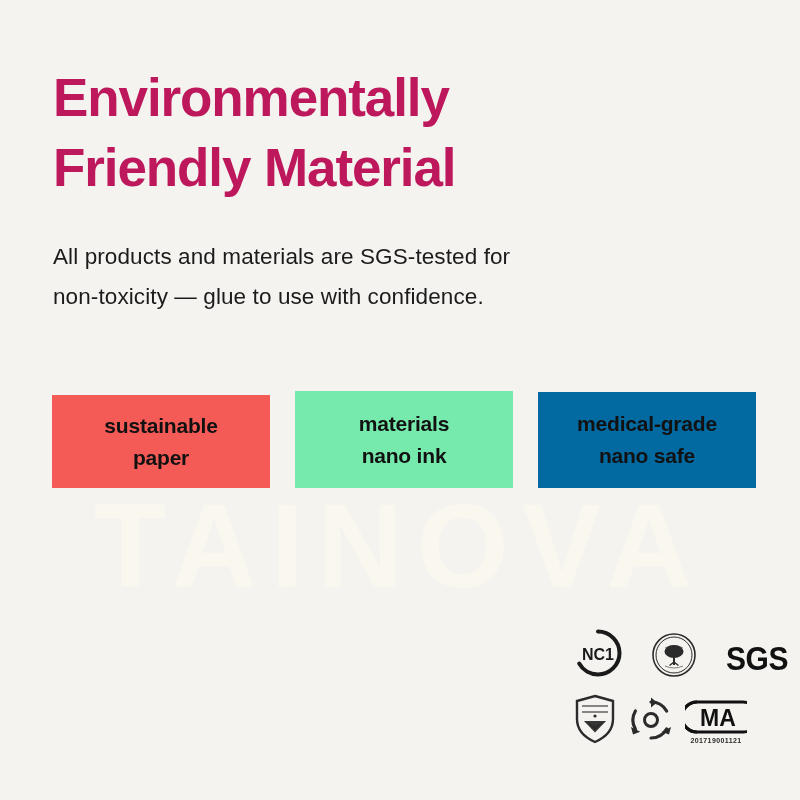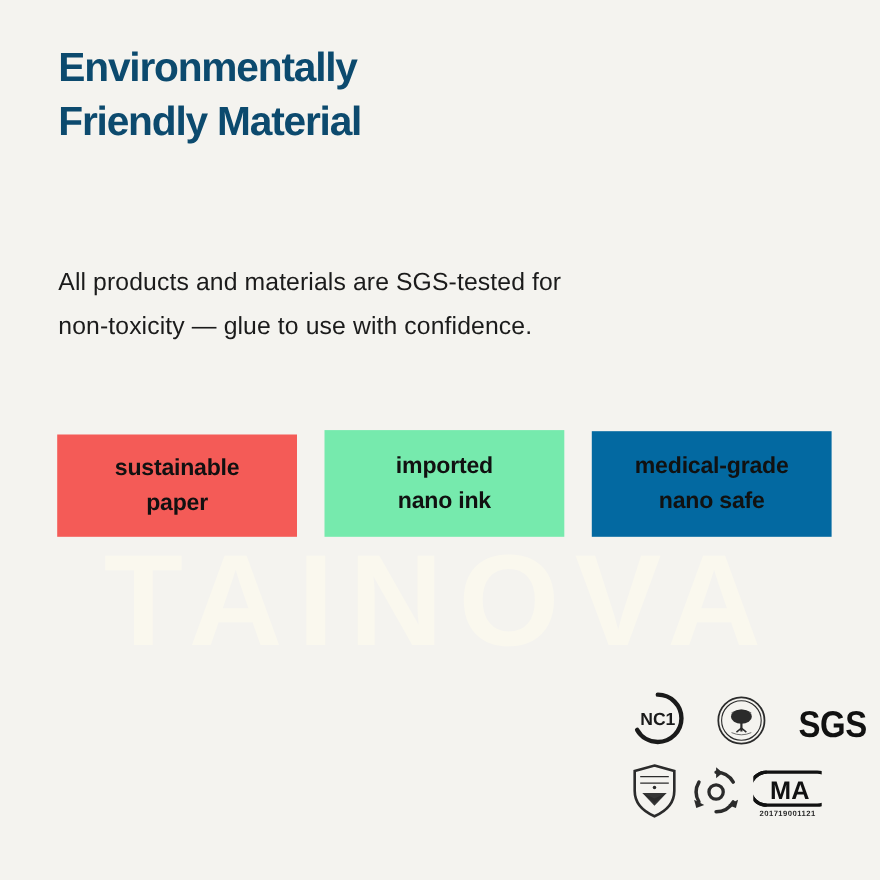--- a/index.html
+++ b/index.html
@@ -32,28 +32,28 @@
     line-height: 1;
     white-space: nowrap;
     user-select: none;
     pointer-events: none;
   }
 
   
   #heading {
     position: absolute;
     left: 53px;
-    top: 38px;
+    top: 63px;
     width: 640px;
     font-family: "Liberation Sans", sans-serif;
-    font-size: 37px;
+    font-size: 53px;
     font-weight: 700;
     line-height: 1.32;
     letter-spacing: -1.1px;
-    color: #0c4a6e;
+    color: #be185d;
   }
   #heading .line { display: block; }
 
   
   #subtitle {
     position: absolute;
     left: 53px;
     top: 237px;
     width: 600px;
     font-size: 22.5px;
@@ -142,21 +142,21 @@
 </p>
 
 <div id="tag-row">
 
   <div class="tag tag-0" style="background-color: rgb(244, 91, 87);">
     <span class="tline">sustainable</span>
     <span class="tline">paper</span>
   </div>
 
   <div class="tag tag-1" style="background-color: rgb(118, 234, 173);">
-    <span class="tline">imported</span>
+    <span class="tline">materials</span>
     <span class="tline">nano ink</span>
   </div>
 
   <div class="tag tag-2" style="background-color: #0369a1;">
     <span class="tline">medical-grade</span>
     <span class="tline">nano safe</span>
   </div>
 
 </div>
 

